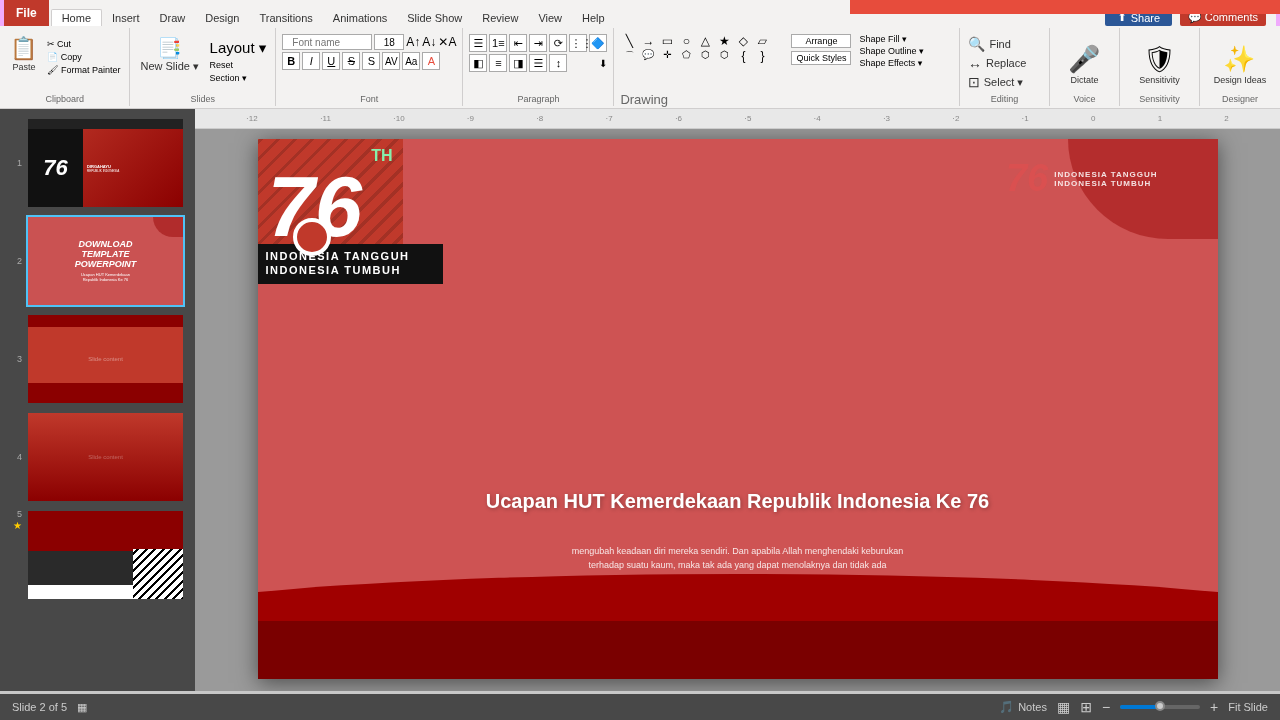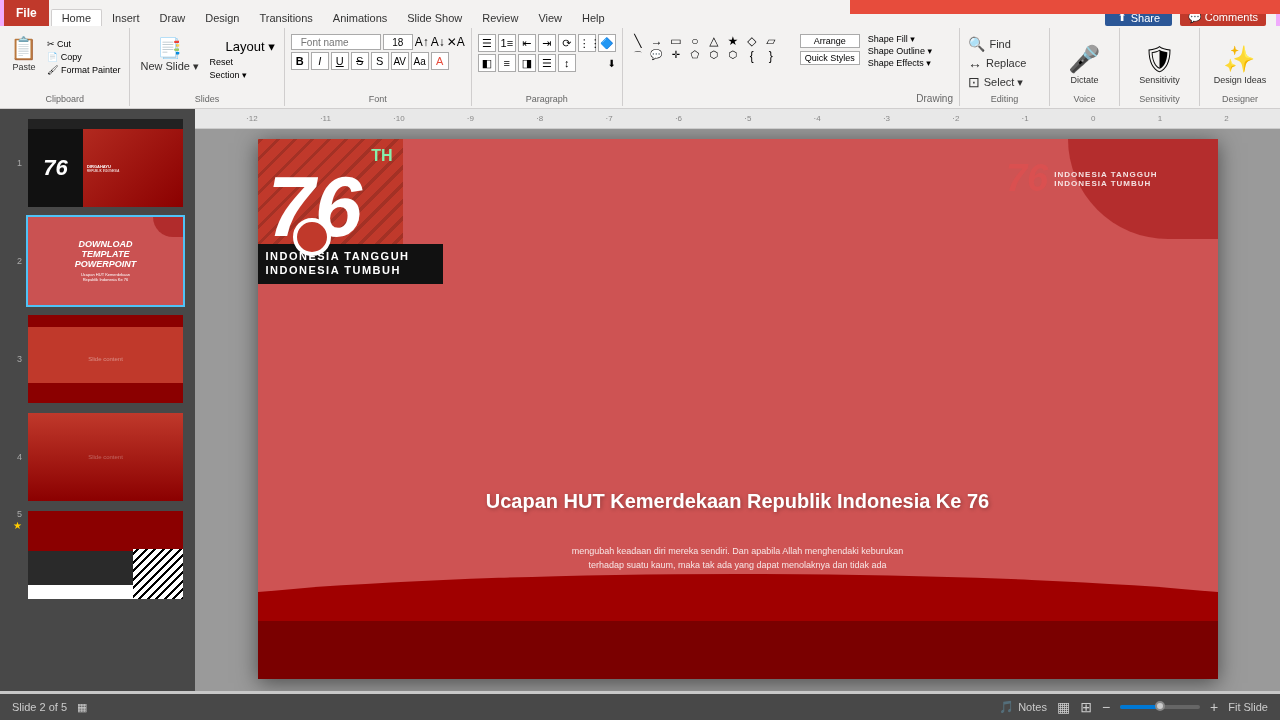--- a/index.html
+++ b/index.html
@@ -52,21 +52,21 @@
       <div style="font-size:9px; color:#666; text-align:center;">Clipboard</div>
     </div>
 
     <div style="display:flex; flex-direction:column; border-right:1px solid #d0cece; padding:2px 6px; min-width:100px;">
       <div style="display:flex; gap:4px; flex:1; align-items:flex-start; padding-top:4px;">
         <div style="display:flex; flex-direction:column; align-items:center; cursor:pointer; padding:2px 4px;">
           <span style="font-size:20px;">📑</span>
           <span style="font-size:11px; color:#333;">New Slide ▾</span>
         </div>
         <div style="display:flex; flex-direction:column; gap:1px; margin-top:4px;">
-          <span style="font-size:13px; cursor:pointer; padding:1px 3px;margin-left:16px;">Layout ▾</span>
+          <span style="font-size:15px; cursor:pointer; padding:1px 3px;">Layout ▾</span>
           <span style="font-size:9px; cursor:pointer; padding:1px 3px;">Reset</span>
           <span style="font-size:9px; cursor:pointer; padding:1px 3px;">Section ▾</span>
         </div>
       </div>
       <div style="font-size:9px; color:#666; text-align:center;">Slides</div>
     </div>
 
     <div style="display:flex; flex-direction:column; border-right:1px solid #d0cece; padding:2px 6px; min-width:140px;">
       <div style="flex:1; display:flex; flex-direction:column; gap:2px; padding-top:4px;">
         <div style="display:flex; gap:2px; align-items:center;">
@@ -136,21 +136,21 @@
         <div style="display:flex; flex-direction:column; gap:3px; margin-left:16px;">
           <button style="font-size:9px; cursor:pointer; border:1px solid #aaa; background:#fff; padding:1px 4px; white-space:nowrap;">Arrange</button>
           <button style="font-size:9px; cursor:pointer; border:1px solid #aaa; background:#fff; padding:1px 4px; white-space:nowrap;">Quick Styles</button>
         </div>
         <div style="display:flex; flex-direction:column; gap:2px; margin-left:4px;">
           <span style="font-size:9px; cursor:pointer; white-space:nowrap;">Shape Fill ▾</span>
           <span style="font-size:9px; cursor:pointer; white-space:nowrap;">Shape Outline ▾</span>
           <span style="font-size:9px; cursor:pointer; white-space:nowrap;">Shape Effects ▾</span>
         </div>
       </div>
-      <div style="font-size:10px; color:#666; text-align:right;margin-top:24px;">Drawing</div>
+      <div style="font-size:13px; color:#666; text-align:left;margin-top:24px;">Drawing</div>
     </div>
 
     <div style="display:flex; flex-direction:column; border-right:1px solid #d0cece; padding:2px 8px; min-width:90px;">
       <div style="flex:1; display:flex; flex-direction:column; gap:3px; padding-top:6px;">
         <div style="display:flex; align-items:center; gap:4px; cursor:pointer; font-size:11px; color:#333;">
           <span style="font-size:14px;">🔍</span>
           <span>Find</span>
         </div>
         <div style="display:flex; align-items:center; gap:4px; cursor:pointer; font-size:11px; color:#333;">
           <span style="font-size:14px;">↔</span>

